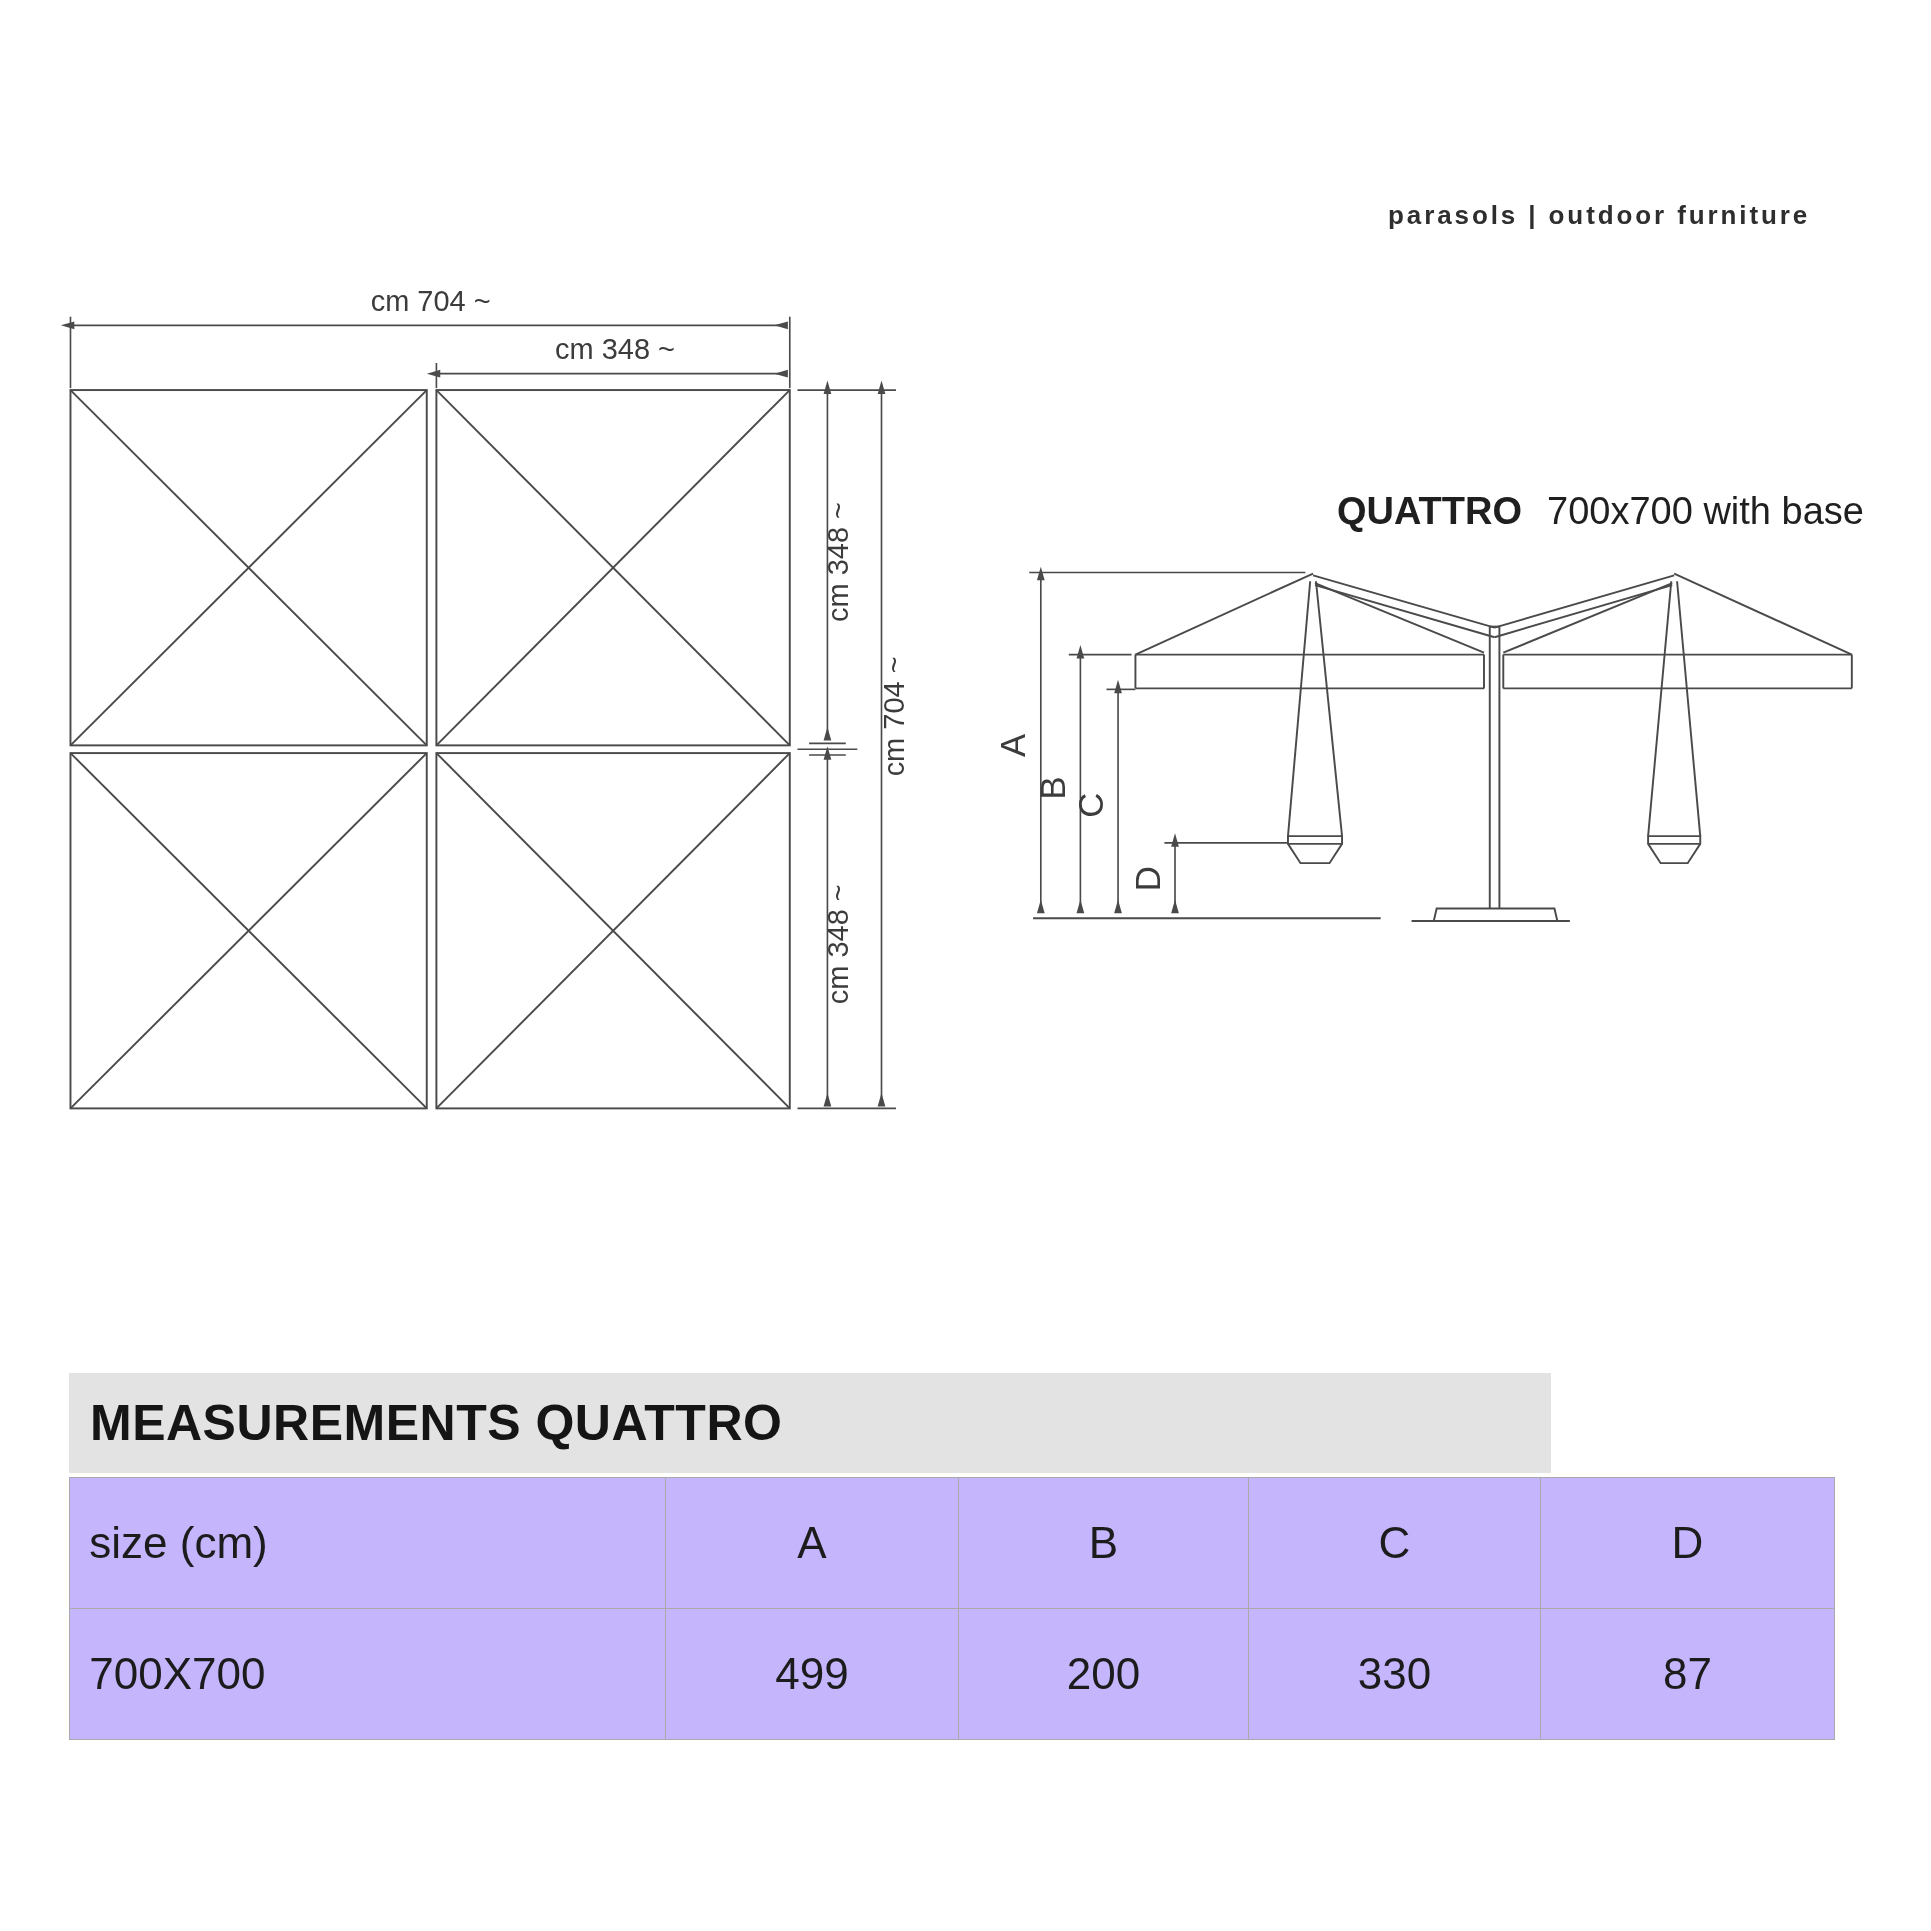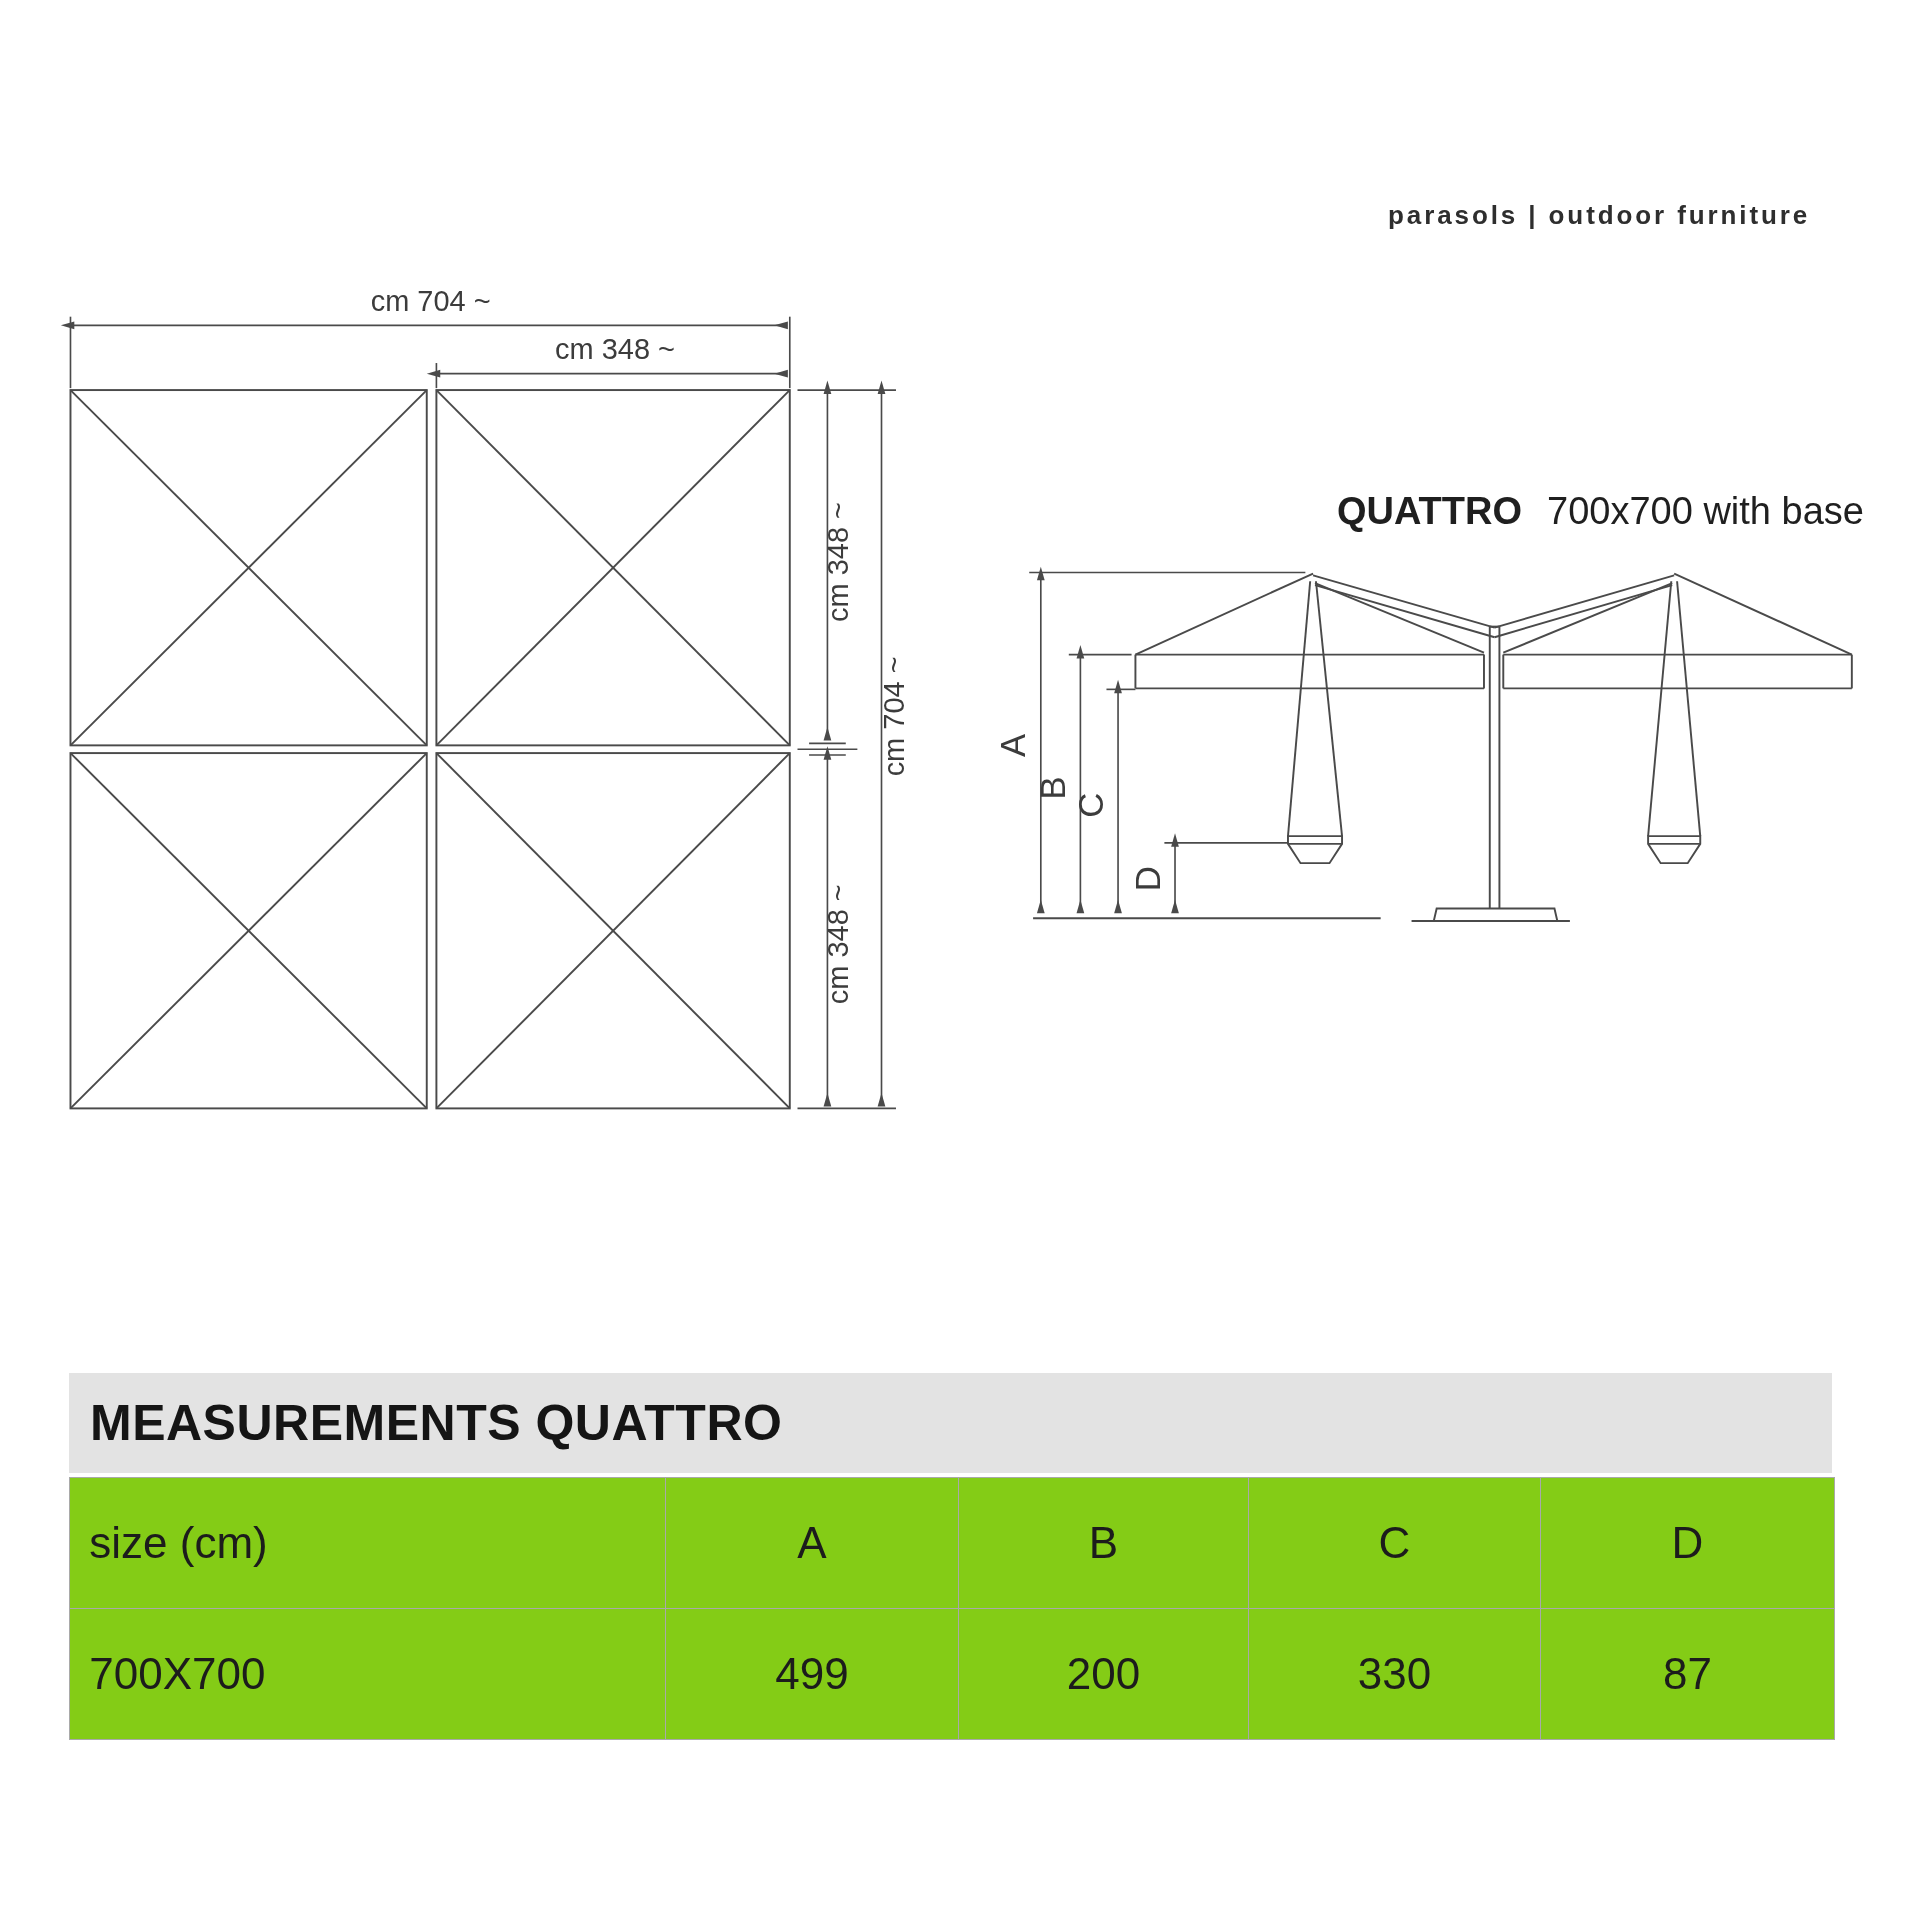--- a/index.html
+++ b/index.html
@@ -18,26 +18,26 @@
   .sv-title .r{font-weight:400;margin-left:25px;}
 
   
   svg.draw{position:absolute;left:0;top:0;}
   .ln{stroke:#4a4a4a;stroke-width:2;fill:none;}
   .dim{stroke:#4a4a4a;stroke-width:1.7;fill:none;}
   .dimtxt{font-family:"Liberation Sans", sans-serif;font-size:30px;fill:#3c3c3c;}
   .dimlbl{font-family:"Liberation Sans", sans-serif;font-size:36px;fill:#3c3c3c;}
 
   
-  .tbl-band{position:absolute;left:69px;top:1373px;width:1763px;height:100px;
+  .tbl-band{position:absolute;left:69px;top:1373px;width:1482px;height:100px;
         background:#e3e3e3;}
   .tbl-band span{display:block;padding:21px 0 0 21px;font-size:50px;font-weight:700;
         color:#151515;letter-spacing:0.5px;}
   table.meas{position:absolute;left:69px;top:1477px;width:1763px;border-collapse:collapse;
-        table-layout:fixed;background:#84cc16;}
+        table-layout:fixed;background:#c4b5fd;}
   table.meas td{border:1.9px solid #a9a9a9;height:128px;font-size:44px;color:#1c1c1c;
         text-align:center;vertical-align:middle;font-weight:400;}
   table.meas td.first{text-align:left;padding-left:19.3px;}
 </style>
 </head>
 <body>
 
 <div class="page">
 
   <svg class="draw" width="1931" height="1931" viewBox="0 0 2000 2000">

